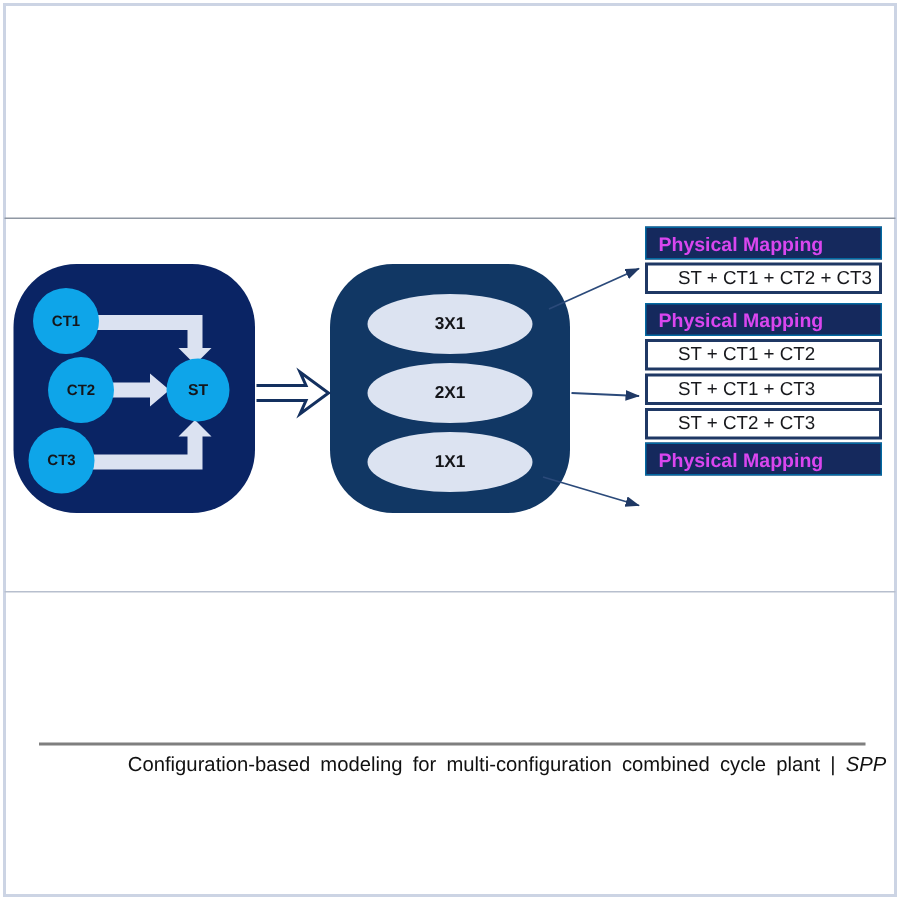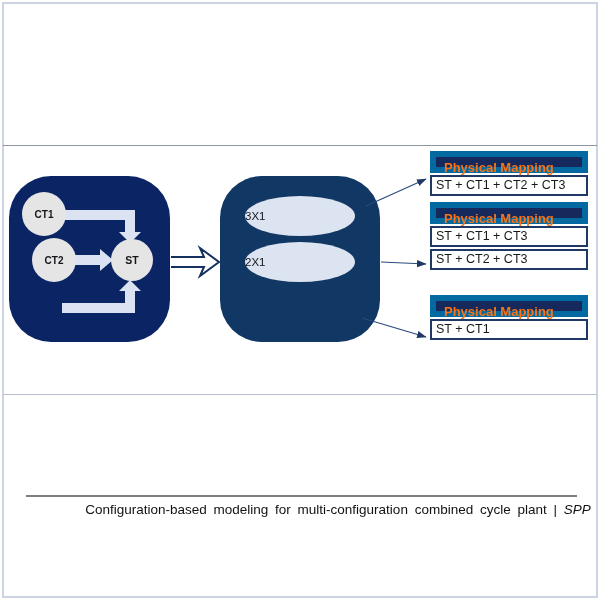--- a/index.html
+++ b/index.html
@@ -13,40 +13,40 @@
 
   
   .block{position:absolute;border-radius:42px;z-index:1;}
   .plant-block{left:9px;top:176px;width:161px;height:166px;background:#0a2464;}
   .config-block{left:220px;top:176px;width:160px;height:166px;background:#113764;}
 
   
   .overlay{position:absolute;left:0;top:0;width:600px;height:600px;z-index:2;pointer-events:none;}
 
   
-  .node{position:absolute;border-radius:50%;background:#e5e5e5;z-index:3;
+  .node{position:absolute;border-radius:50%;background:#0ea5e9;z-index:3;
         display:flex;align-items:center;justify-content:center;
         font-weight:bold;color:#15161a;}
   .node-ct{width:44px;height:44px;font-size:10px;}
   .node-st{width:42px;height:42px;font-size:10.5px;}
   .ct1{left:22px;top:192px;} .ct2{left:32px;top:238px;} .ct3{left:19px;top:285px;}
   .st{left:111px;top:239px;text-align:right;}
 
   .ellipse{position:absolute;left:245px;width:110px;height:40px;border-radius:50%;
-           background:#dce3f1;z-index:3;display:flex;align-items:center;justify-content:flex-start;
-           font-weight:normal;font-size:11.5px;color:#15161a;}
+           background:#dce3f1;z-index:3;display:flex;align-items:center;justify-content:center;
+           font-weight:bold;font-size:11.5px;color:#15161a;}
   .e1{top:196px;} .e2{top:242px;} .e3{top:288px;}
 
   
   .map-table{position:absolute;left:430px;width:158px;z-index:3;}
   .t1{top:151px;} .t2{top:202px;} .t3{top:295px;}
-  .map-header{height:22px;line-height:22px;background:#15295d;border:6px solid #0369a1;
-              color:#f97316;font-weight:bold;font-size:13px;padding-left:8px;box-sizing:border-box;}
+  .map-header{height:22px;line-height:22px;background:#15295d;border:1px solid #0369a1;
+              color:#d946ef;font-weight:bold;font-size:13px;padding-left:8px;box-sizing:border-box;}
   .map-row{height:21px;line-height:17px;background:#ffffff;border:2px solid #1f3864;
-           color:#17181c;font-size:12.5px;padding-left:4px;margin-top:2px;box-sizing:border-box;}
+           color:#17181c;font-size:12.5px;padding-left:20px;margin-top:2px;box-sizing:border-box;}
 
   
   .caption-rule{position:absolute;left:26px;top:495px;width:551px;border-top:2px solid #7f7f7f;}
   .caption{position:absolute;left:58px;top:502px;width:560px;text-align:center;
            font-size:13.5px;color:#111111;word-spacing:3px;}
   .caption i{font-style:italic;margin-top:20px;}
 </style>
 </head>
 <body>
 
@@ -77,45 +77,51 @@
     <line x1="381" y1="262" x2="426" y2="264" stroke="#2b4a7a" stroke-width="1.2" marker-end="url(#ah)"></line>
     <line x1="362" y1="318" x2="426" y2="337" stroke="#2b4a7a" stroke-width="1.2" marker-end="url(#ah)"></line>
   </svg>
 
   <div class="node node-ct ct1">
       <span>CT1</span>
     </div>
   <div class="node node-ct ct2">
       <span>CT2</span>
     </div>
+  <div class="node node-ct ct3">
+      <span>CT3</span>
+    </div>
   <div class="node node-st st">
       <span>ST</span>
     </div>
 
   <div class="ellipse e1">
       <span>3X1</span>
     </div>
   <div class="ellipse e2">
       <span>2X1</span>
     </div>
+  <div class="ellipse e3">
+      <span>1X1</span>
+    </div>
 
   <div class="map-table t1">
     <div class="map-header">Physical Mapping</div>
     <div class="map-row">ST + CT1 + CT2 + CT3</div>
   </div>
 
   <div class="map-table t2">
     <div class="map-header">Physical Mapping</div>
+    <div class="map-row">ST + CT1 + CT2</div>
     <div class="map-row">ST + CT1 + CT3</div>
     <div class="map-row">ST + CT2 + CT3</div>
   </div>
 
   <div class="map-table t3">
     <div class="map-header">Physical Mapping</div>
-    <div class="map-row">ST + CT1</div>
   </div>
 
   <div class="caption-rule"></div>
   <div class="caption">
     <span>Configuration-based modeling for multi-configuration combined cycle plant</span>
     <span>|</span>
     <i>SPP</i>
   </div>
 
 </div>

